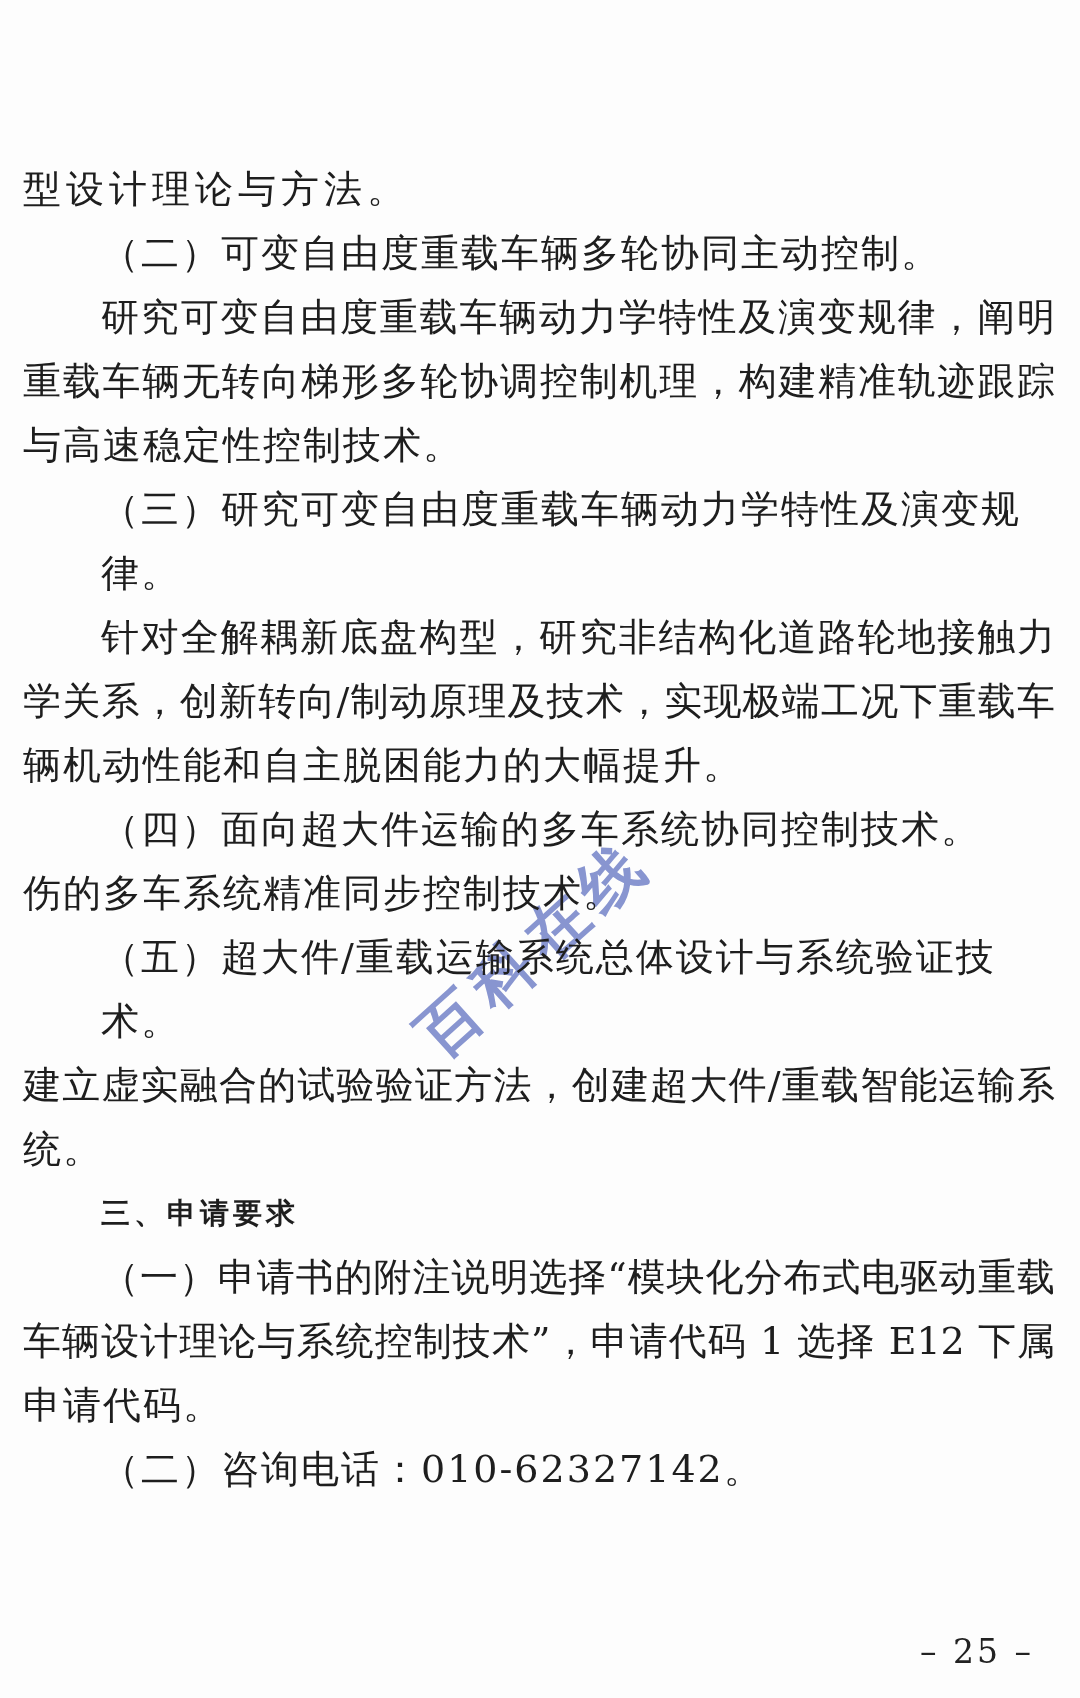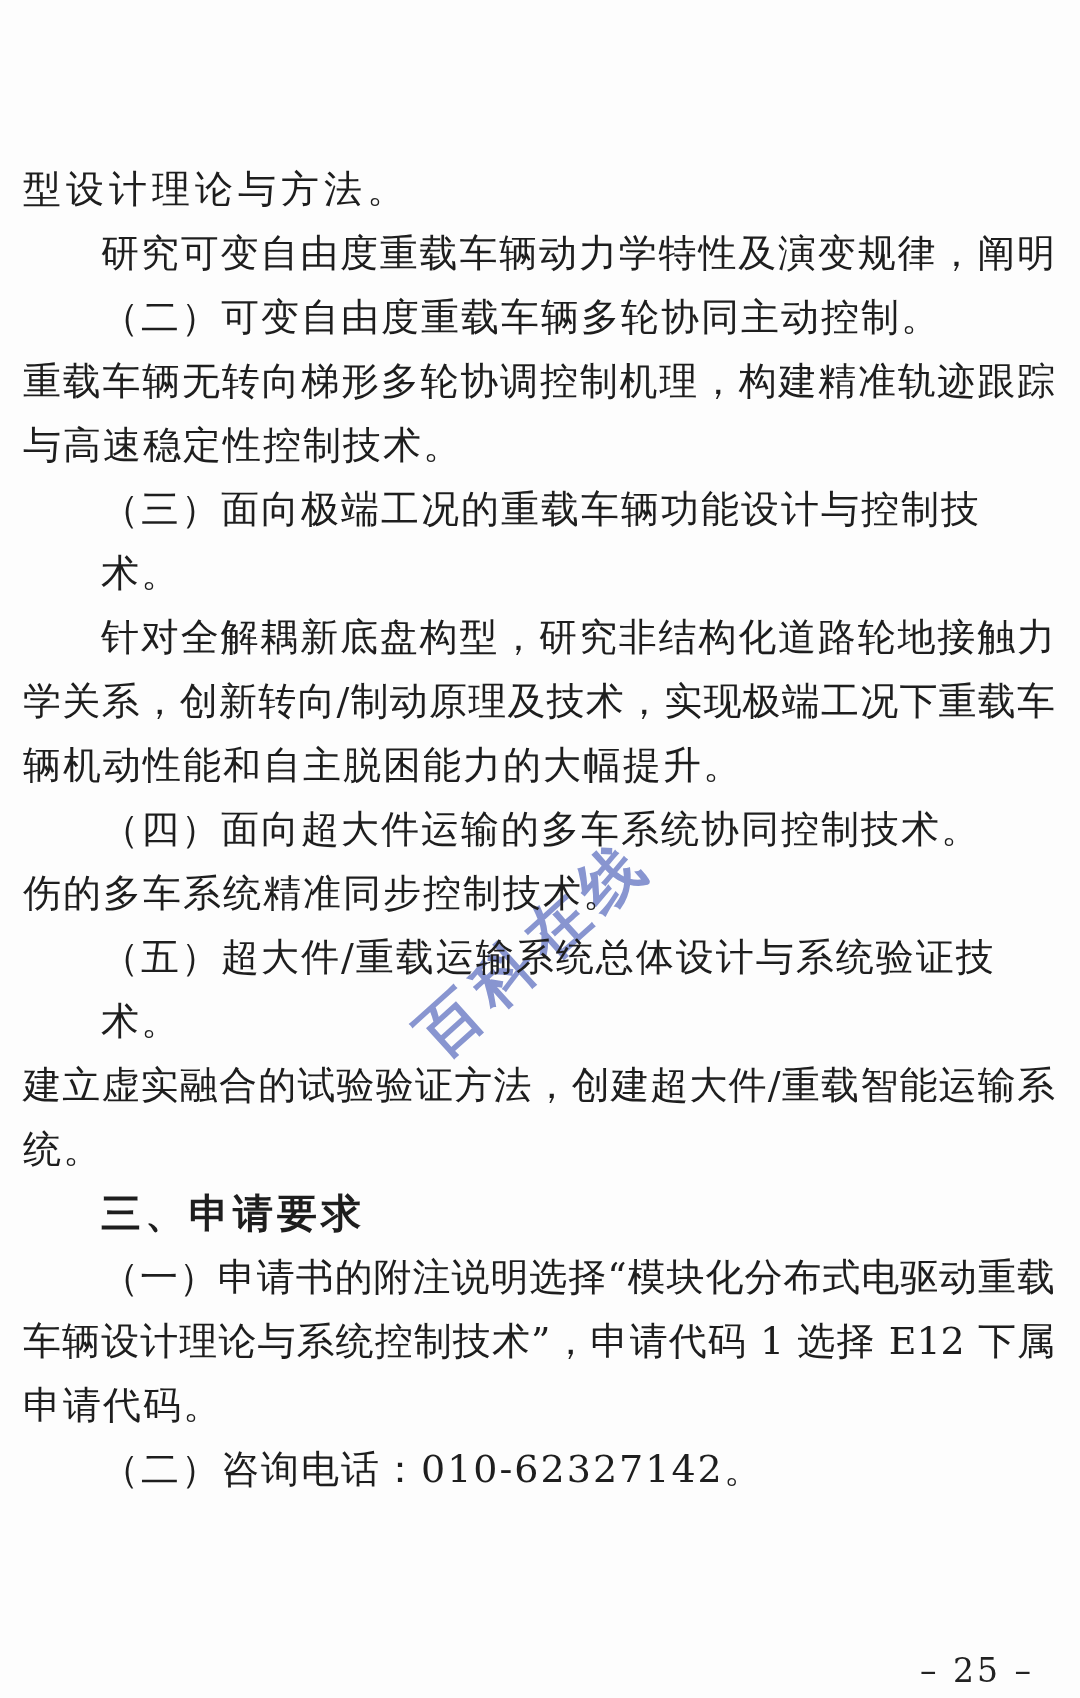--- a/index.html
+++ b/index.html
@@ -28,21 +28,21 @@
   .ls5  { letter-spacing: 5px; }
   .indent { padding-left: 78px; }
   .just {
     text-align: justify;
     text-align-last: justify;
     letter-spacing: 0;
   }
   .heading {
     font-family: "DejaVu Sans", "Liberation Sans", sans-serif;
     font-weight: 700;
-    font-size: 40px;
+    font-size: 29px;
     letter-spacing: 4px;
   }
   .watermark {
     position: absolute;
     left: 384px;
     top: 905px;
     width: 300px;
     height: 86px;
     line-height: 86px;
     text-align: center;
@@ -57,37 +57,36 @@
     white-space: nowrap;
   }
   .pageno {
     position: absolute;
     right: 46px;
     top: 1632px;
     font-size: 33px;
     letter-spacing: 3px;
     z-index: 2;
     color: #222;
-    margin-top: 19px;
   }
 </style>
 </head>
 <body>
 
 <div class="page">
 
   <div class="watermark">百科在线</div>
 
   <main class="doc-body">
     <p class="ln left ls5">型设计理论与方法。</p>
+    <p class="ln left indent">（二）可变自由度重载车辆多轮协同主动控制。</p>
     <p class="ln just indent">研究可变自由度重载车辆动力学特性及演变规律，阐明</p>
-    <p class="ln left indent">（二）可变自由度重载车辆多轮协同主动控制。</p>
     <p class="ln just">重载车辆无转向梯形多轮协调控制机理，构建精准轨迹跟踪</p>
     <p class="ln left">与高速稳定性控制技术。</p>
-    <p class="ln left indent">（三）面向极端工况的重载车辆功能设计与控制技术。</p>
+    <p class="ln left indent">（三）研究可变自由度重载车辆动力学特性及演变规律。</p>
     <p class="ln just indent">针对全解耦新底盘构型，研究非结构化道路轮地接触力</p>
     <p class="ln just">学关系，创新转向/制动原理及技术，实现极端工况下重载车</p>
     <p class="ln left">辆机动性能和自主脱困能力的大幅提升。</p>
     <p class="ln left indent">（四）面向超大件运输的多车系统协同控制技术。</p>
     <p class="ln left">伤的多车系统精准同步控制技术。</p>
     <p class="ln left indent">（五）超大件/重载运输系统总体设计与系统验证技术。</p>
     <p class="ln just">建立虚实融合的试验验证方法，创建超大件/重载智能运输系</p>
     <p class="ln left">统。</p>
     <p class="ln heading indent">三、申请要求</p>
     <p class="ln just indent">（一）申请书的附注说明选择“模块化分布式电驱动重载</p>

